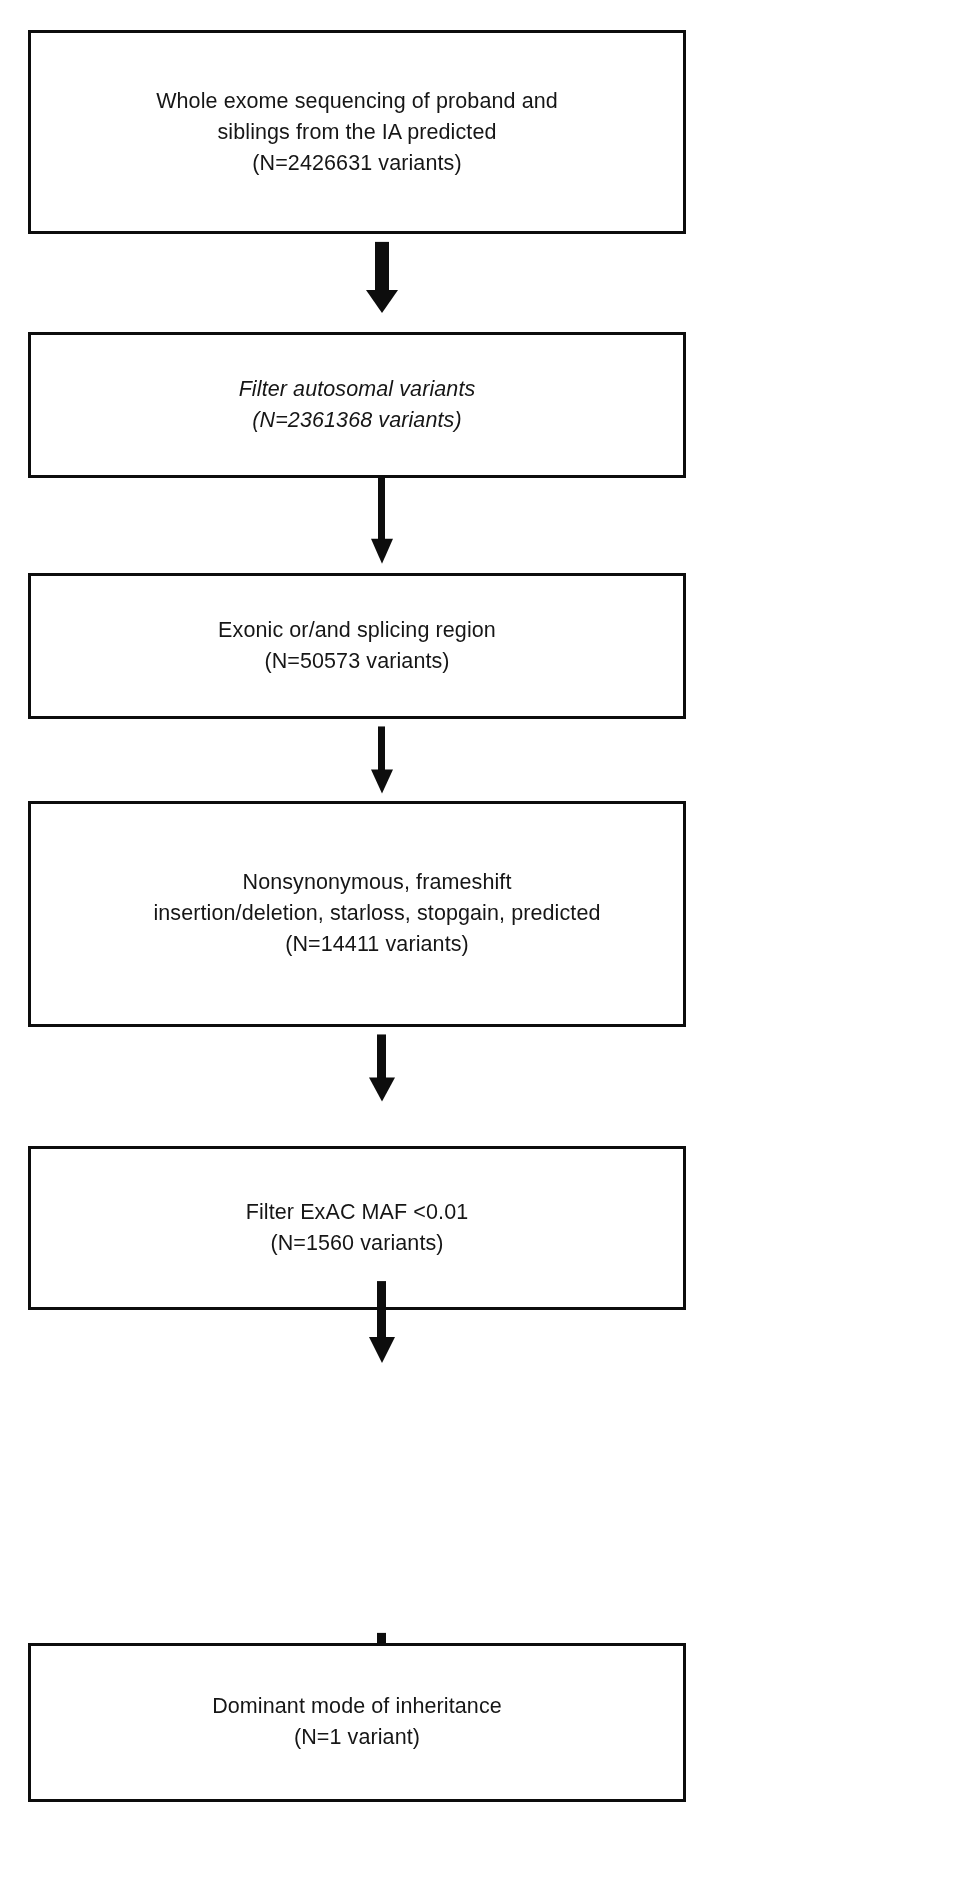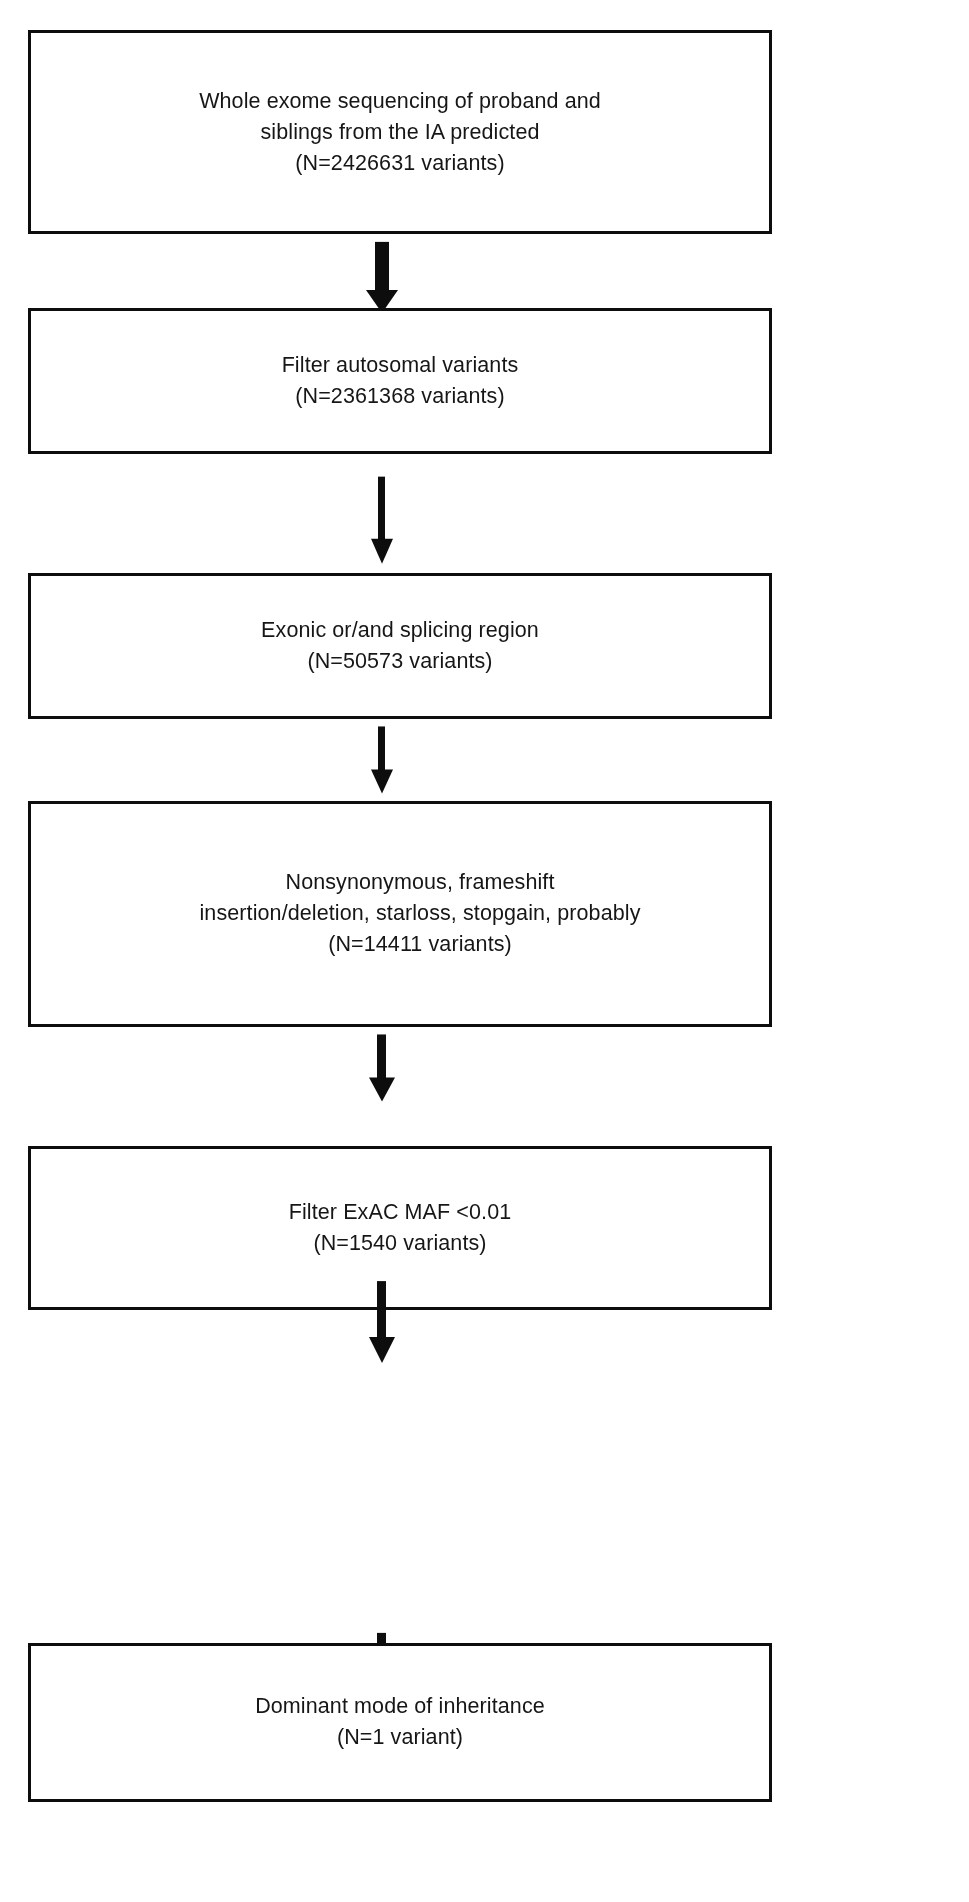--- a/index.html
+++ b/index.html
@@ -16,21 +16,21 @@
   #flowchart {
     position: relative;
     width: 969px;
     height: 1902px;
     background: #ffffff;
     overflow: hidden;
   }
   .node {
     position: absolute;
     left: 28px;
-    width: 744px;
+    width: 658px;
     box-sizing: border-box;
     border: 3px solid #0d0d0d;
     background: #ffffff;
     display: flex;
     flex-direction: column;
     align-items: center;
     justify-content: center;
     text-align: center;
     color: #161616;
     font-size: 21.5px;
@@ -61,21 +61,21 @@
     <span class="line">(N=2426631 variants)</span>
   </div>
 
   <div class="connector" style="left: 358px; top: 234.092px; width: 48px; height: 87.7846px;">
     <svg width="48" height="87.78461538461539" viewBox="0 0 48 72" aria-hidden="true" style="height: 87.7846px;">
       <rect x="17" y="0" width="14" height="52" fill="#0d0d0d"></rect>
       <polygon points="8,48 40,48 24,71" fill="#0d0d0d"></polygon>
     </svg>
   </div>
 
-  <div class="node" style="top: 308px; height: 146.308px;">
+  <div class="node" style="top: 332px; height: 146.308px; font-style: italic;">
     <span class="line">Filter autosomal variants</span>
     <span class="line">(N=2361368 variants)</span>
   </div>
 
   <div class="connector" style="left: 366px; top: 466.965px; width: 32px; height: 107.292px;">
     <svg width="32" height="107.2923076923077" viewBox="0 0 32 88" aria-hidden="true" style="height: 107.292px;">
       <rect x="12" y="0" width="7" height="66" fill="#0d0d0d"></rect>
       <polygon points="5,62 27,62 16,87" fill="#0d0d0d"></polygon>
     </svg>
   </div>
@@ -87,34 +87,34 @@
 
   <div class="connector" style="left: 366px; top: 719.346px; width: 32px; height: 82.9077px;">
     <svg width="32" height="82.90769230769232" viewBox="0 0 32 68" aria-hidden="true" style="height: 82.9077px;">
       <rect x="12" y="0" width="7" height="47" fill="#0d0d0d"></rect>
       <polygon points="5,43 27,43 16,67" fill="#0d0d0d"></polygon>
     </svg>
   </div>
 
   <div class="node" style="top: 801.035px; height: 225.558px; padding-left: 40px;">
     <span class="line">Nonsynonymous, frameshift</span>
-    <span class="line">insertion/deletion, starloss, stopgain, probably</span>
+    <span class="line">insertion/deletion, starloss, stopgain, predicted</span>
     <span class="line">(N=14411 variants)</span>
   </div>
 
   <div class="connector" style="left: 364px; top: 1026.59px; width: 36px; height: 82.9077px;">
     <svg width="36" height="82.90769230769232" viewBox="0 0 36 68" aria-hidden="true" style="height: 82.9077px;">
       <rect x="13" y="0" width="9" height="47" fill="#0d0d0d"></rect>
       <polygon points="5,43 31,43 18,67" fill="#0d0d0d"></polygon>
     </svg>
   </div>
 
   <div class="node" style="top: 1108.28px; height: 163.377px; margin-top: 38px;">
     <span class="line">Filter ExAC MAF &lt;0.01</span>
-    <span class="line">(N=1540 variants)</span>
+    <span class="line">(N=1560 variants)</span>
   </div>
 
   <div class="connector" style="left: 364px; top: 1271.66px; width: 36px; height: 101.196px;">
     <svg width="36" height="101.19615384615386" viewBox="0 0 36 83" aria-hidden="true" style="height: 101.196px;">
       <rect x="13" y="0" width="9" height="60" fill="#0d0d0d"></rect>
       <polygon points="5,56 31,56 18,82" fill="#0d0d0d"></polygon>
     </svg>
   </div>
 
 

